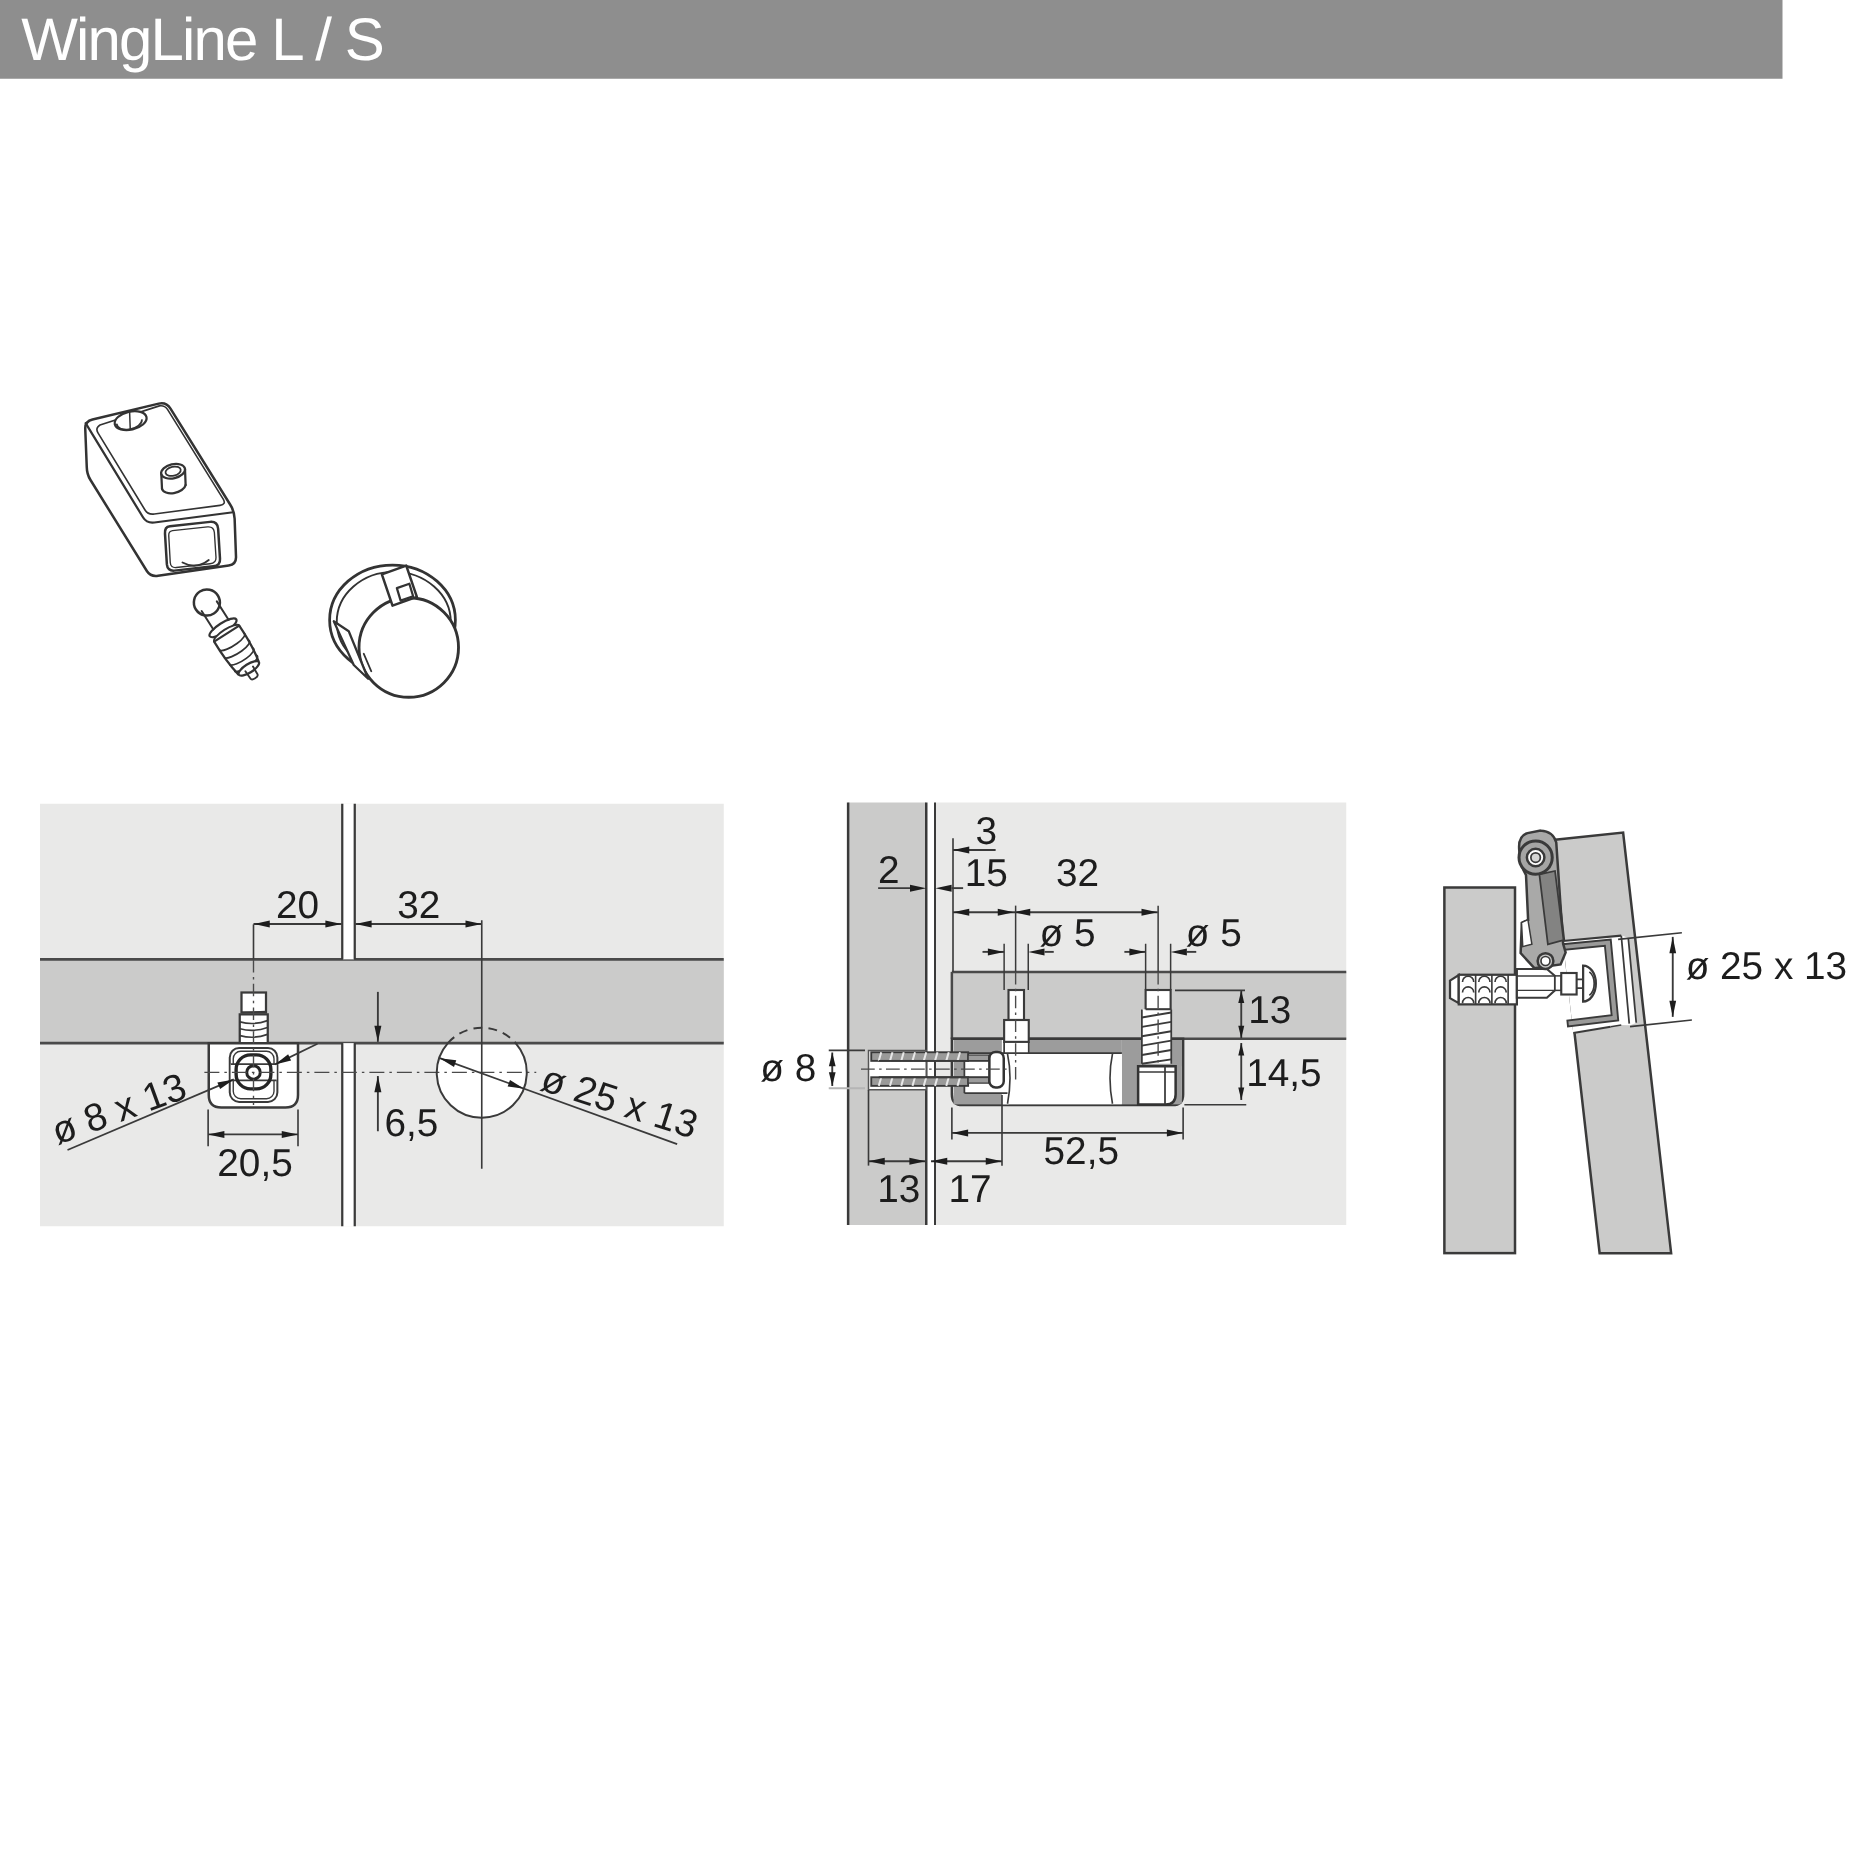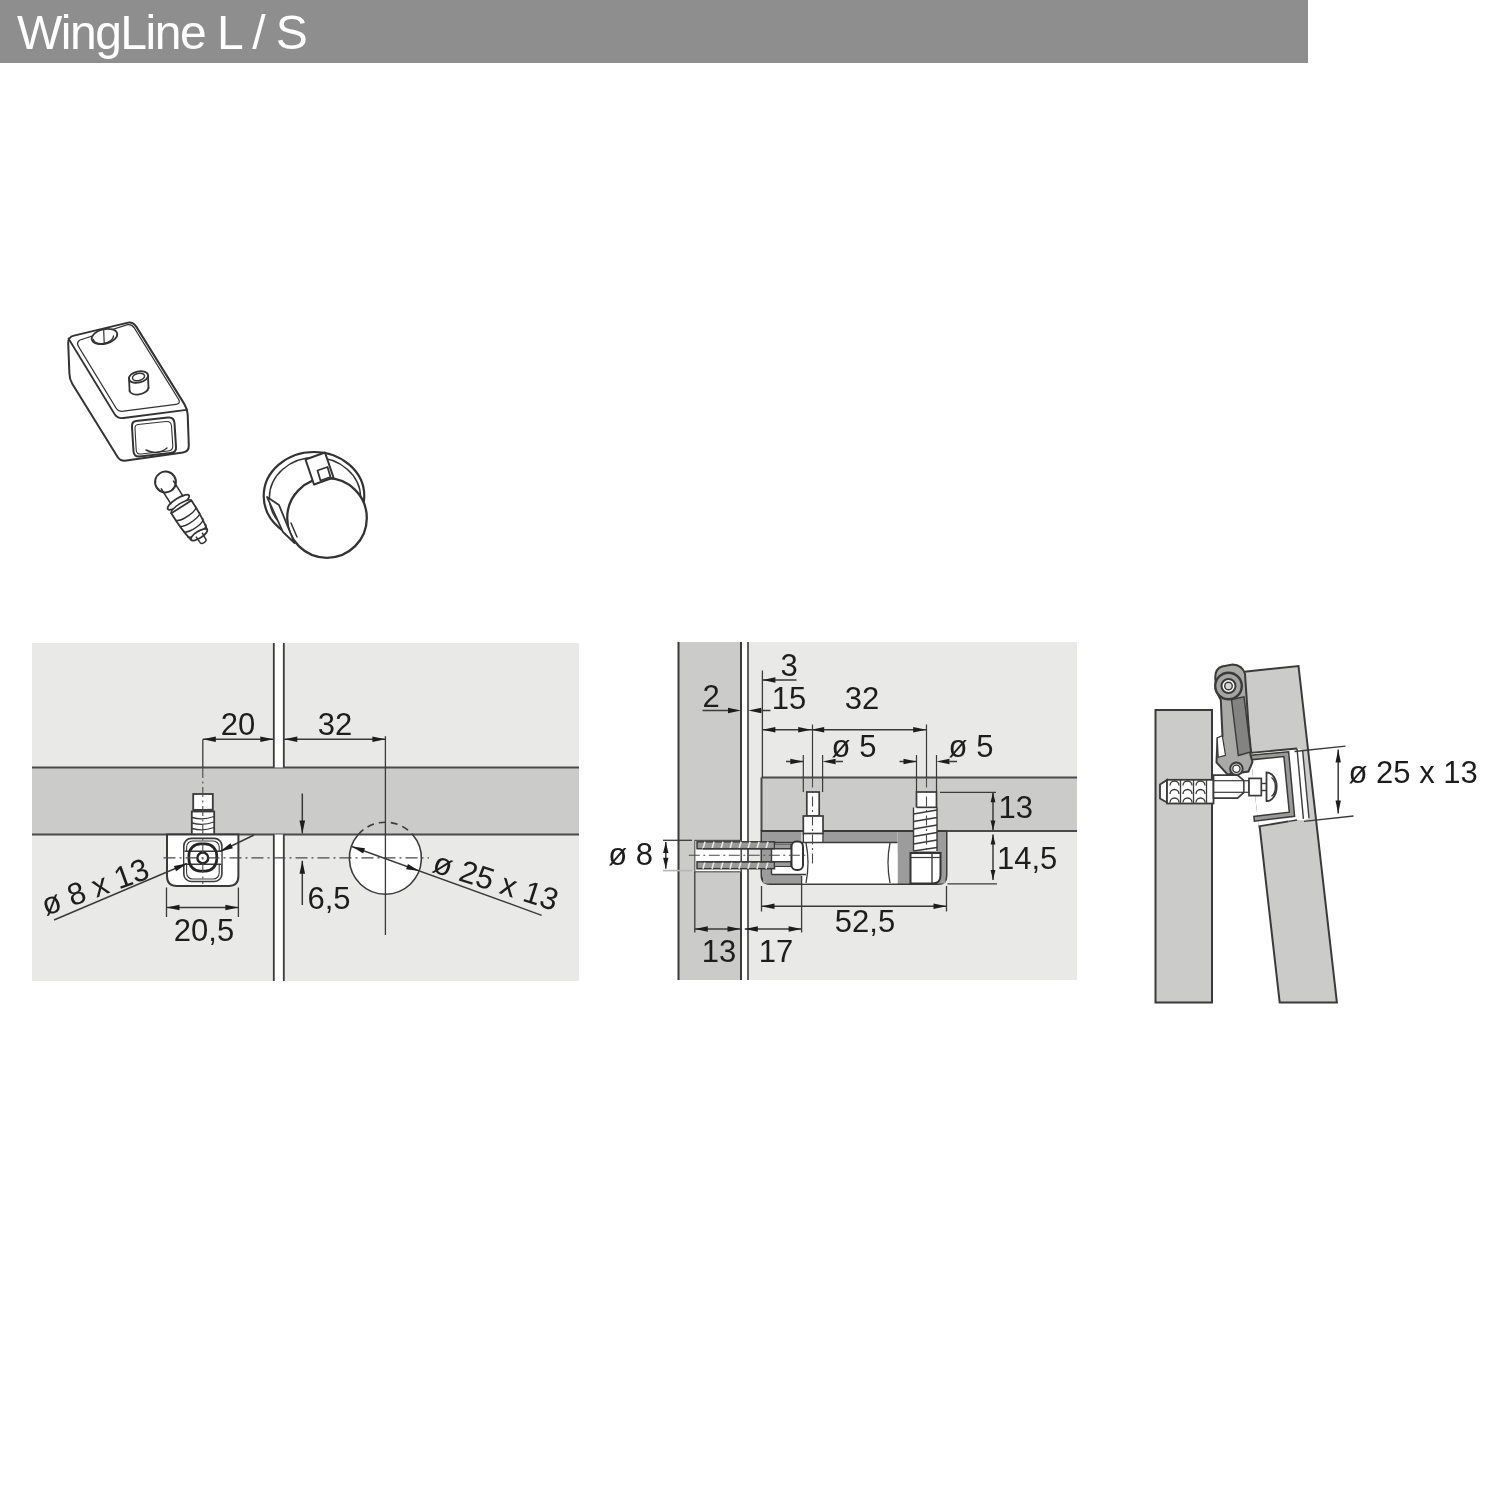--- a/index.html
+++ b/index.html
@@ -1,17 +1,17 @@
 <!DOCTYPE html>
 <html><head>
 <meta charset="utf-8">
 <style>
   html,body{margin:0;padding:0;background:#ffffff;width:1500px;height:1500px;overflow:hidden;}
   body{font-family:"Liberation Sans", sans-serif;}
-  #hdr{position:absolute;left:0;top:0;width:1308px;height:63px;background:#8e8e8e;}
+  #hdr{position:absolute;left:0;top:0;width:1426px;height:63px;background:#8e8e8e;}
   #hdr span{display:block;padding-left:17px;font-size:48px;line-height:65px;color:#ffffff;letter-spacing:-1.5px;}
   svg{position:absolute;left:0;top:0;}
   text{font-family:"Liberation Sans", sans-serif;fill:#1d1d1d;}
   .dim{font-size:31px;}
 </style>
 </head>
 <body>
 <div id="hdr">
     <span>WingLine L / S</span>
   </div>

